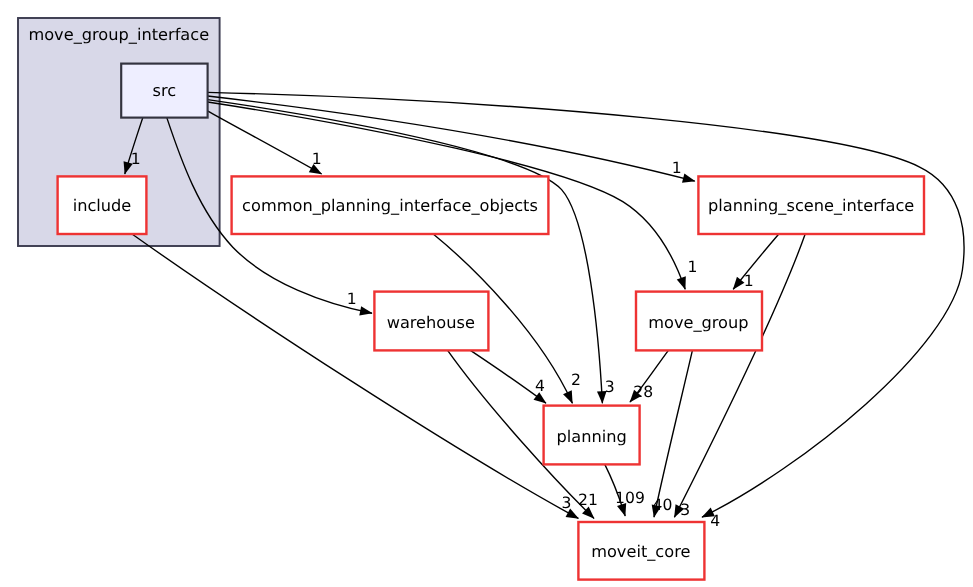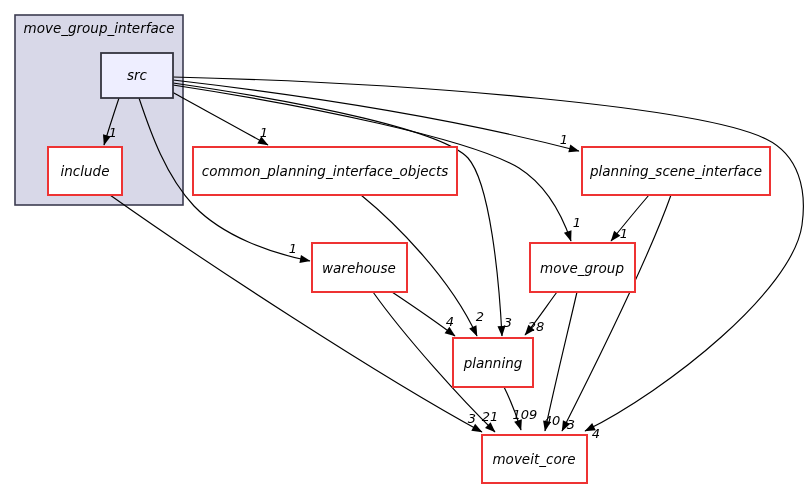--- a/index.html
+++ b/index.html
@@ -17,21 +17,20 @@
     margin: 0;
     padding: 0;
     background: var(--bg);
     font-family: "DejaVu Sans", "Liberation Sans", sans-serif;
   }
   .canvas {
     width: 811px;
     height: 489px;
     position: relative;
     background: var(--bg);
-    font-style: italic;
   }
   svg { display: block; }
   .cluster-rect {
     fill: var(--cluster-fill);
     stroke: var(--cluster-border);
     stroke-width: 1.6;
   }
   .cluster-label {
     fill: var(--text-color);
     font-size: 13.5px;

